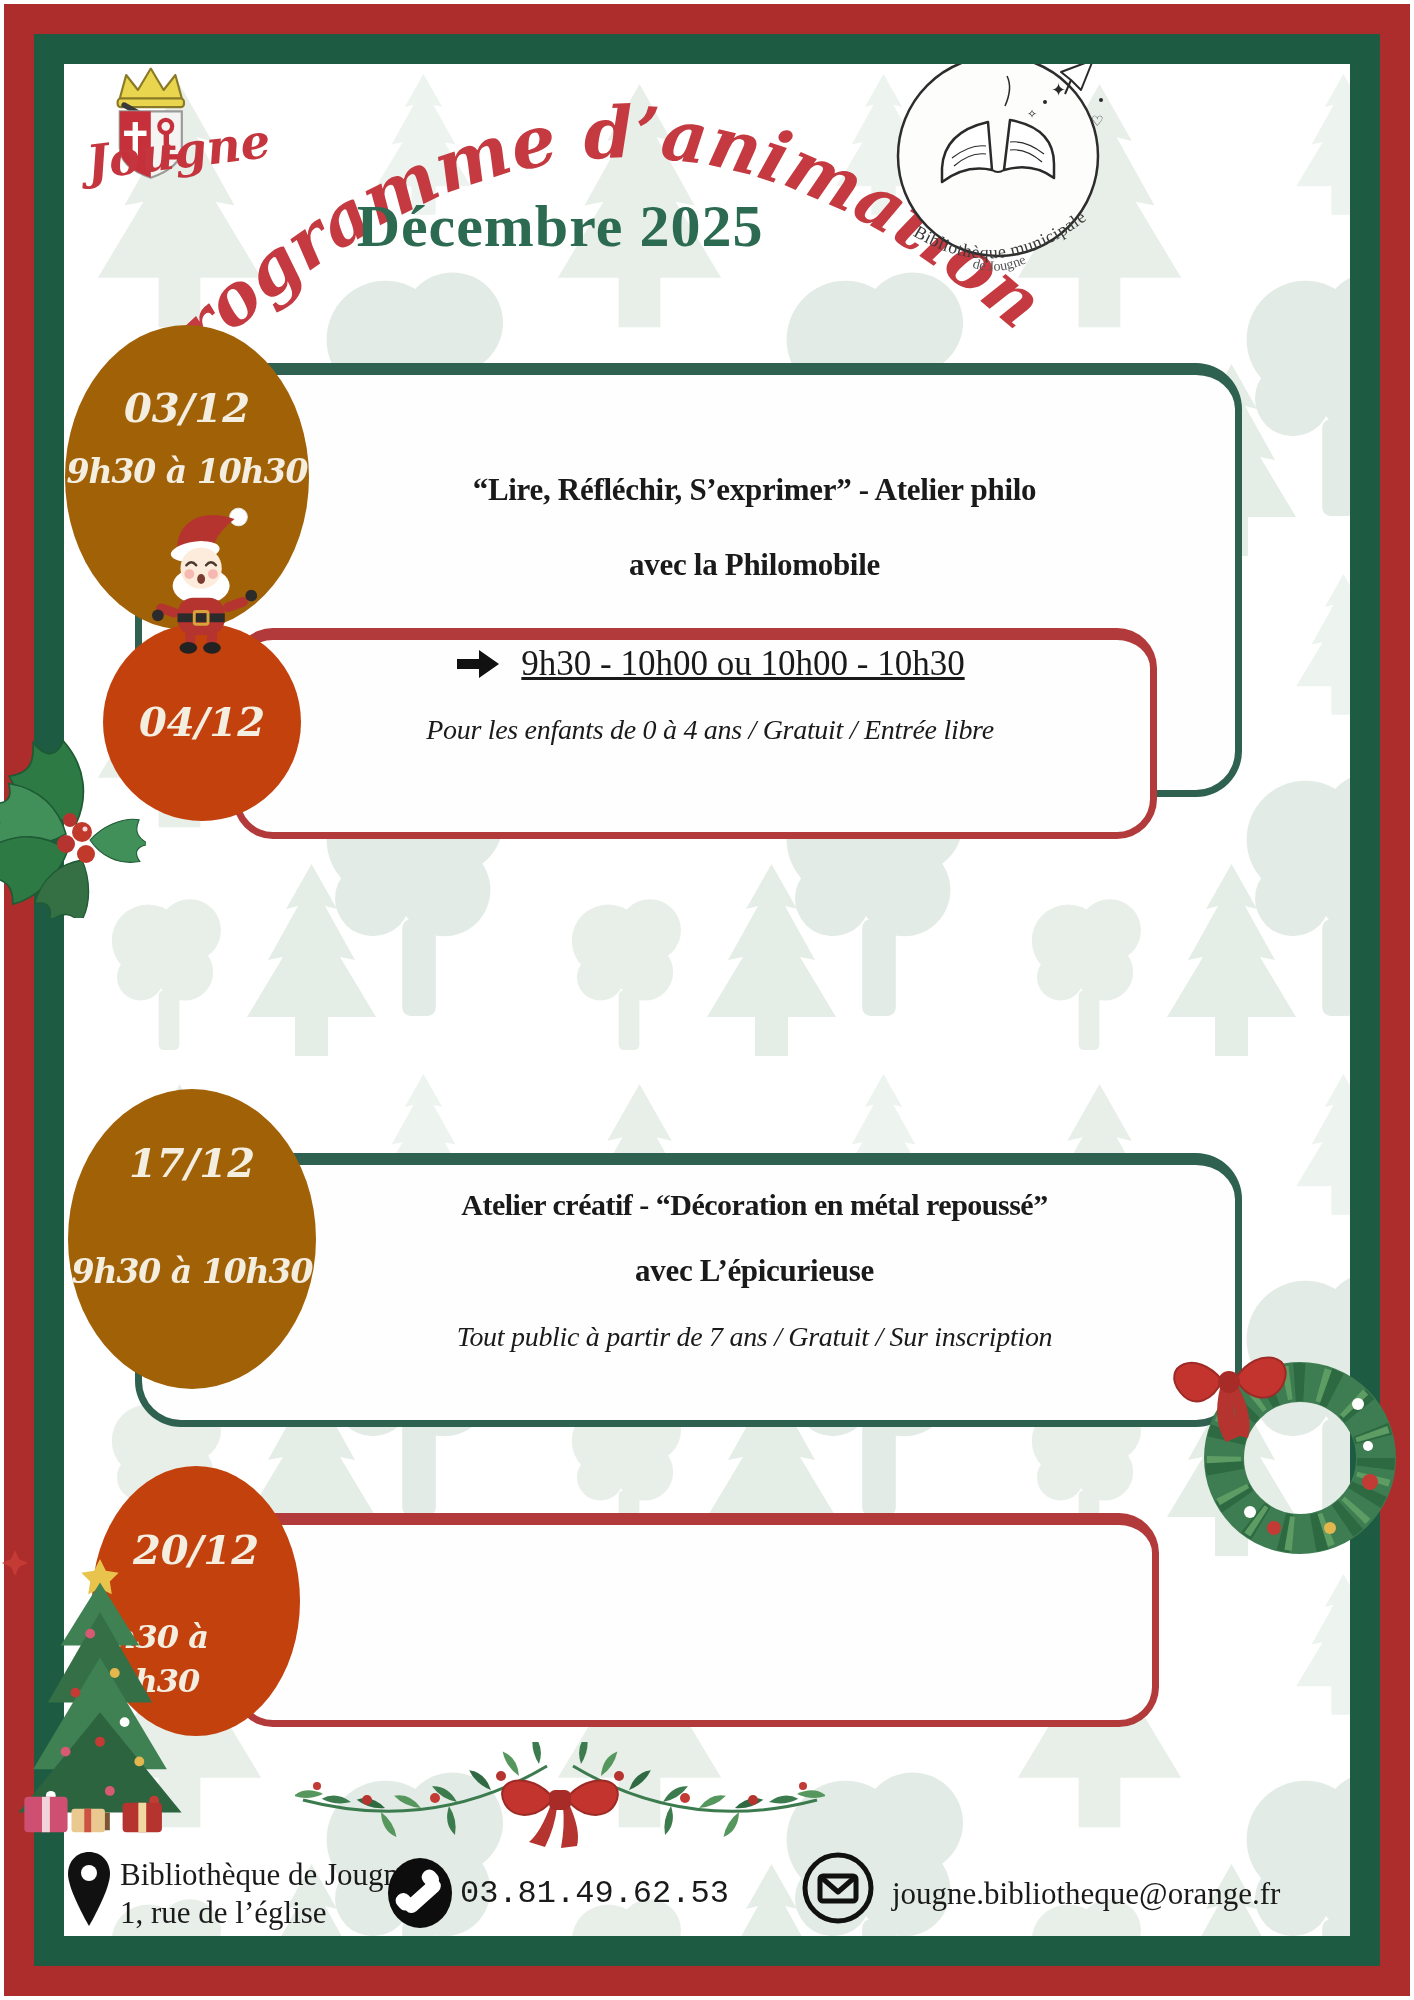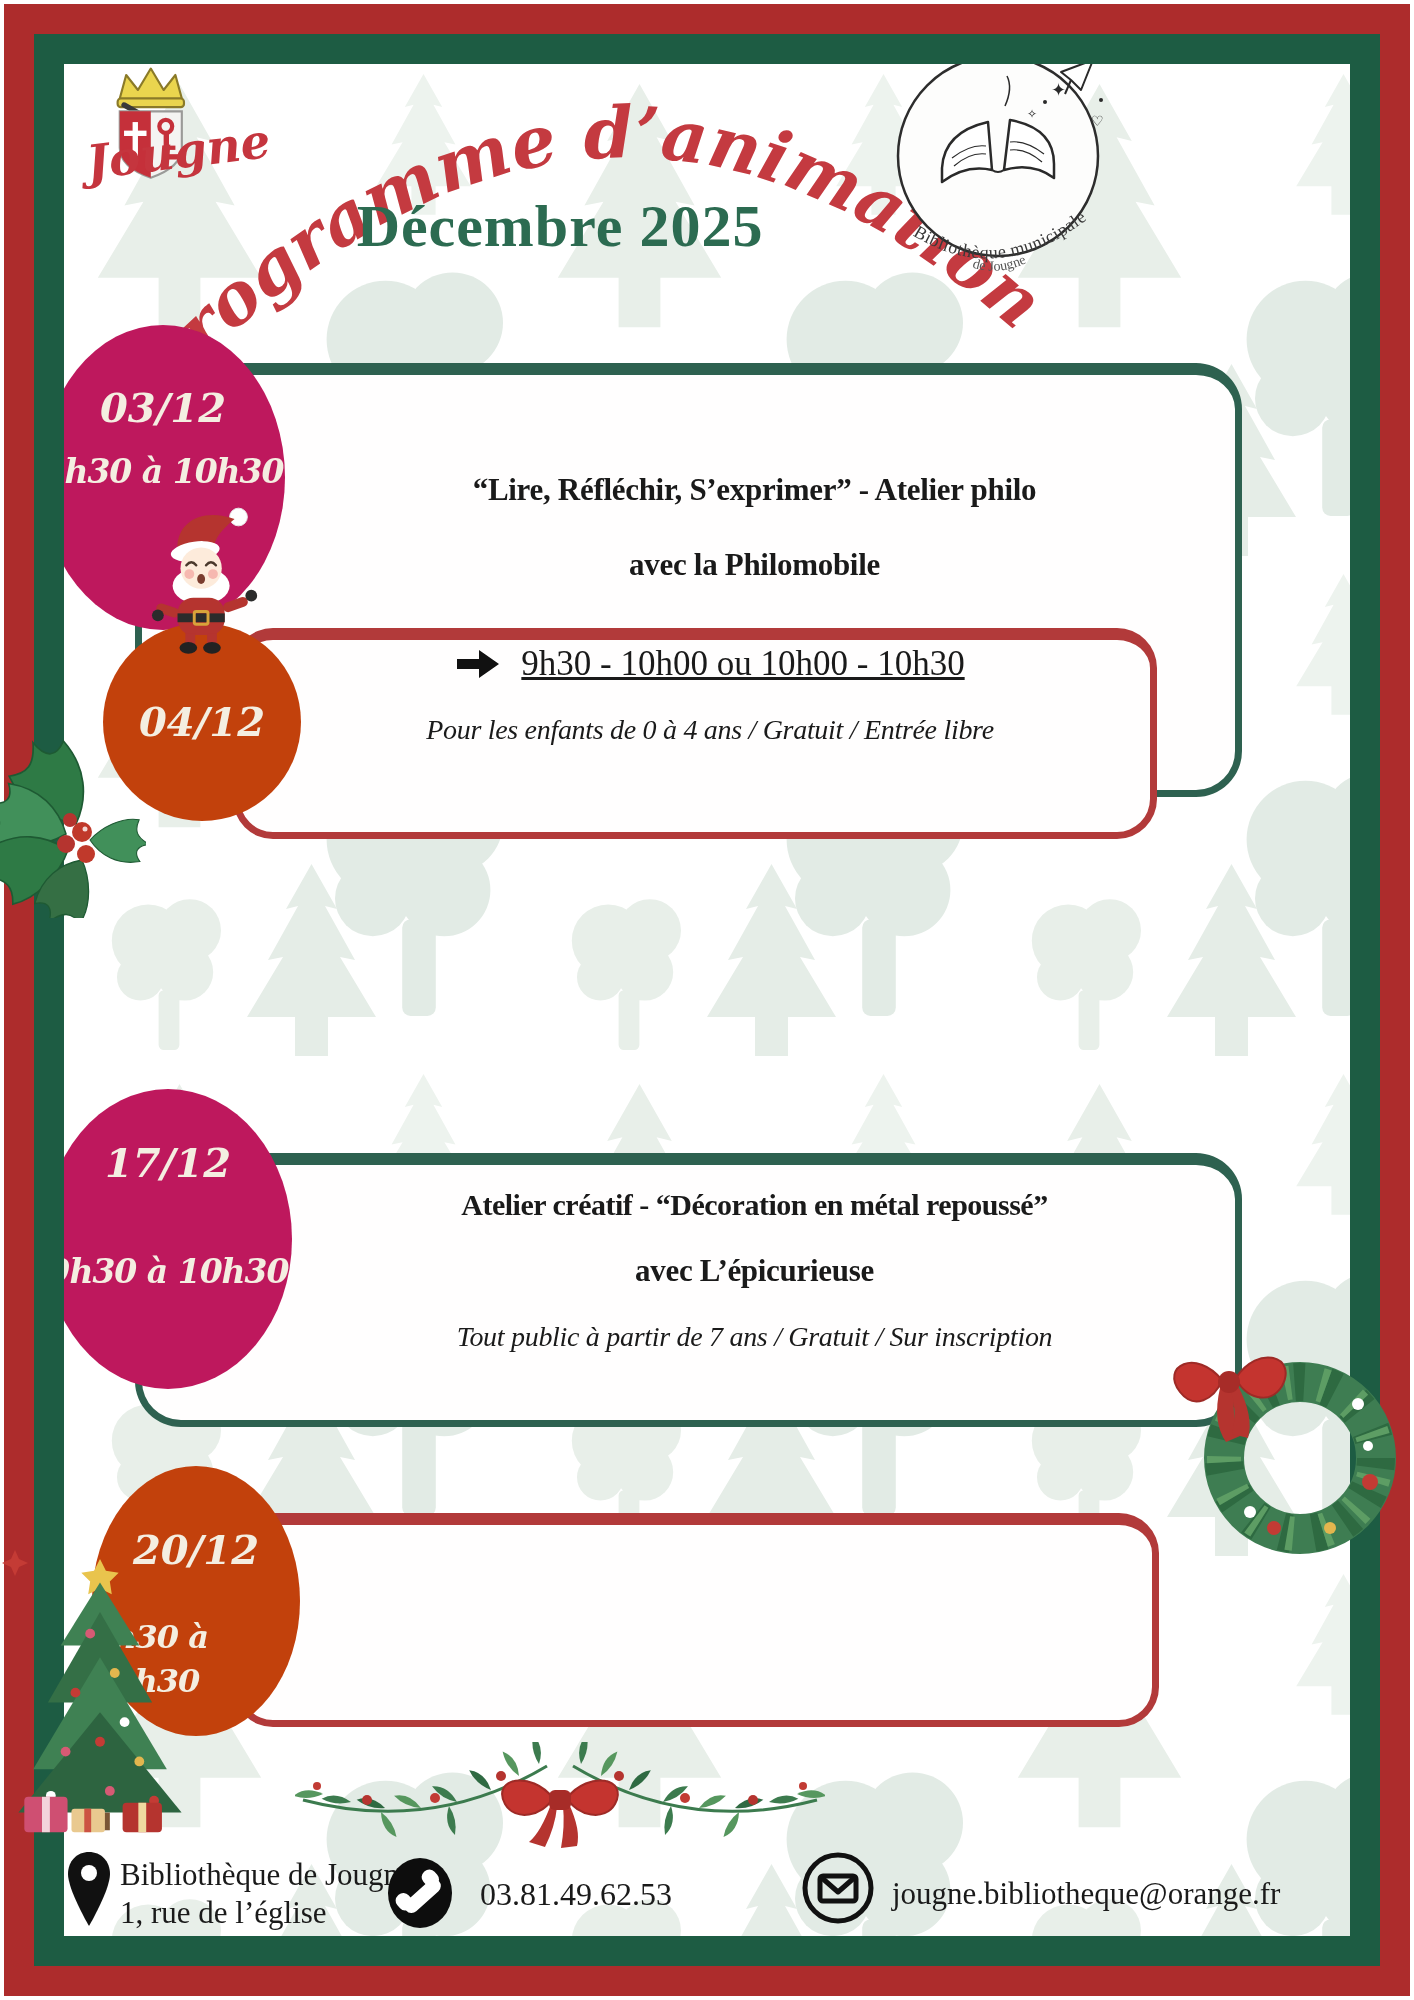--- a/index.html
+++ b/index.html
@@ -22,21 +22,21 @@
     font-size:60px;font-weight:600;letter-spacing:1px;color:#2c6b51;}
   .arms-svg{position:absolute;left:88px;top:60px;z-index:2;}
   .logo-svg{position:absolute;left:855px;top:44px;z-index:2;}
   .logo-arc-text{font-family:"Liberation Serif",serif;font-size:18px;fill:#3a3a3a;letter-spacing:.5px;}
   .logo-arc-text2{font-family:"Liberation Serif",serif;font-size:14px;fill:#555;}
   
   .event-circle{position:absolute;border-radius:50%;z-index:2;display:flex;flex-direction:column;align-items:center;
     color:#f4eee1;font-family:"DejaVu Serif",serif;font-style:italic;font-weight:bold;}
   .event-circle .c-date{font-size:40px;line-height:44px;height:44px;}
   .event-circle .c-time{font-size:33px;line-height:44px;height:44px;letter-spacing:-1px;}
-  .circ-green{background:#be185d;}
+  .circ-green{background:#a16207;margin-left:24px;}
   .circ-red{background:#c2410c;}
   .event-box{position:absolute;background:#fffefe;z-index:1;display:flex;flex-direction:column;overflow:hidden;}
   .box-green{border:7px solid #2e6150;border-top-width:12px;border-radius:46px;}
   .box-red{border:7px solid #b23a3a;border-top-width:12px;border-radius:40px;}
   .b-line{white-space:nowrap;text-align:center;height:44px;line-height:44px;}
   .b-title{font-weight:bold;font-size:31px;letter-spacing:-.3px;}
   .b-title-sm{font-weight:bold;font-size:30px;letter-spacing:-.5px;}
   .b-details{font-style:italic;font-size:28px;letter-spacing:-.3px;}
   .b-sched{display:flex;align-items:center;justify-content:center;gap:20px;height:44px;text-decoration:underline;}
   .b-sched span{font-size:35px;line-height:44px;white-space:nowrap;}
@@ -337,21 +337,21 @@
 <div class="footer-item" style="left:386px;top:1856px;">
   <svg width="68" height="74" viewBox="0 0 68 74">
     <ellipse cx="34" cy="37" rx="32" ry="35" fill="#0d0d0d"></ellipse>
     <g transform="rotate(-42 34 37)">
       <rect x="12" y="34" width="44" height="14" rx="7" fill="#fff"></rect>
       <rect x="9" y="24" width="15" height="18" rx="7" fill="#fff"></rect>
       <rect x="44" y="24" width="15" height="18" rx="7" fill="#fff"></rect>
     </g>
   </svg>
 </div>
-<div class="footer-item f-num" style="left:480px;top:1874px;">03.81.49.62.53</div>
+<div class="footer-item f-num" style="left:460px;top:1874px;font-family:Liberation Mono, monospace;">03.81.49.62.53</div>
 <div class="footer-item" style="left:800px;top:1850px;">
   <svg width="76" height="76" viewBox="0 0 76 76">
     <circle cx="38" cy="38" r="33" fill="none" stroke="#111" stroke-width="5"></circle>
     <rect x="20" y="26" width="36" height="25" rx="3" fill="none" stroke="#111" stroke-width="5"></rect>
     <path d="M22 28 L38 42 L54 28" fill="none" stroke="#111" stroke-width="5" stroke-linejoin="round"></path>
   </svg>
 </div>
 <div class="footer-item f-num" style="left:892px;top:1874px;font-size:31px;">jougne.bibliotheque@orange.fr</div>
 
 </body></html>

